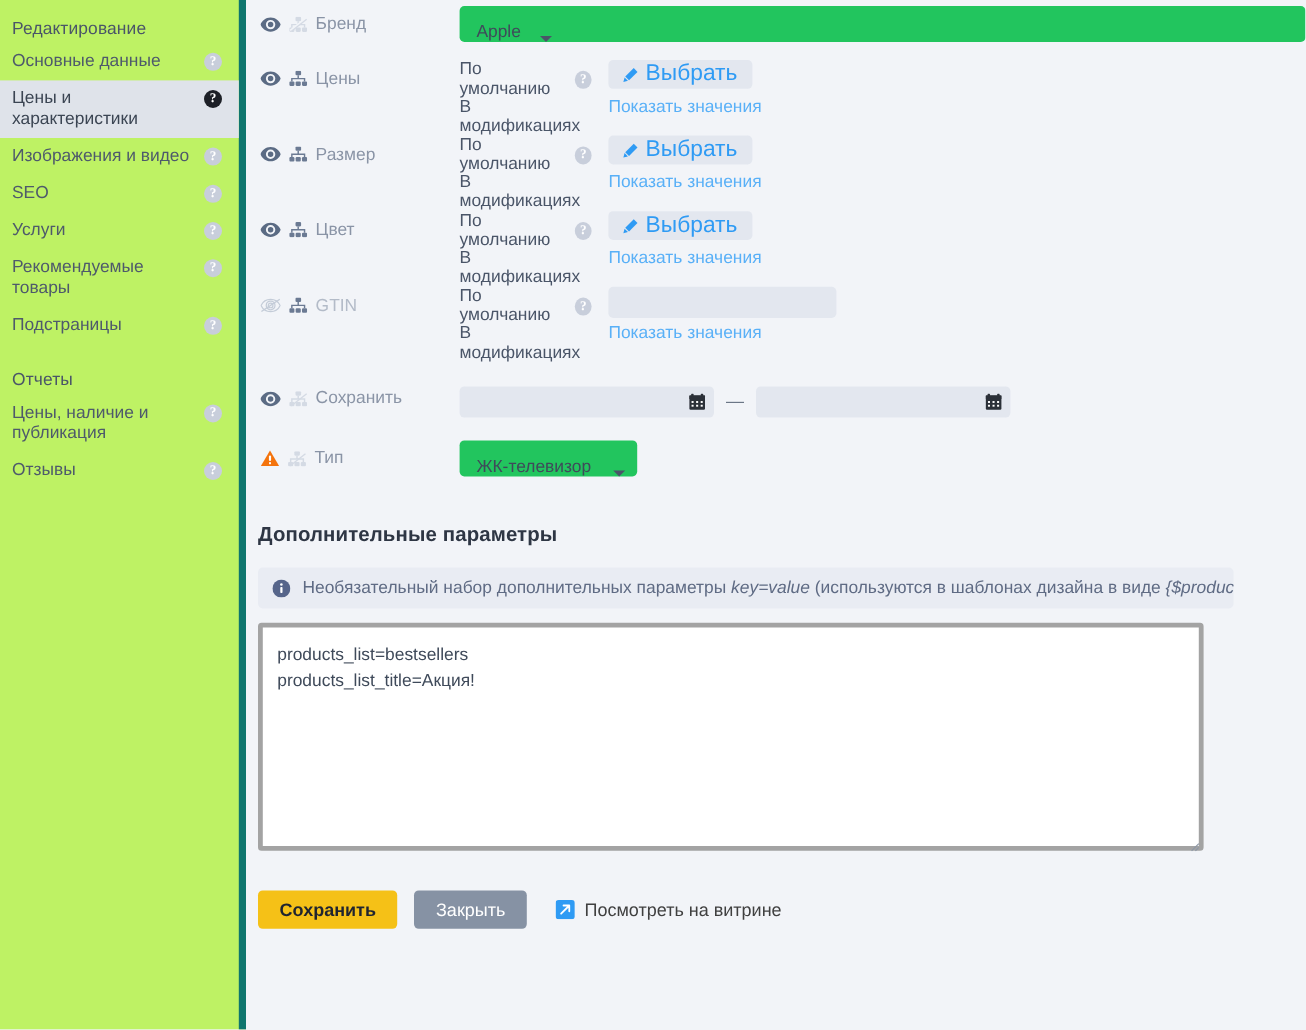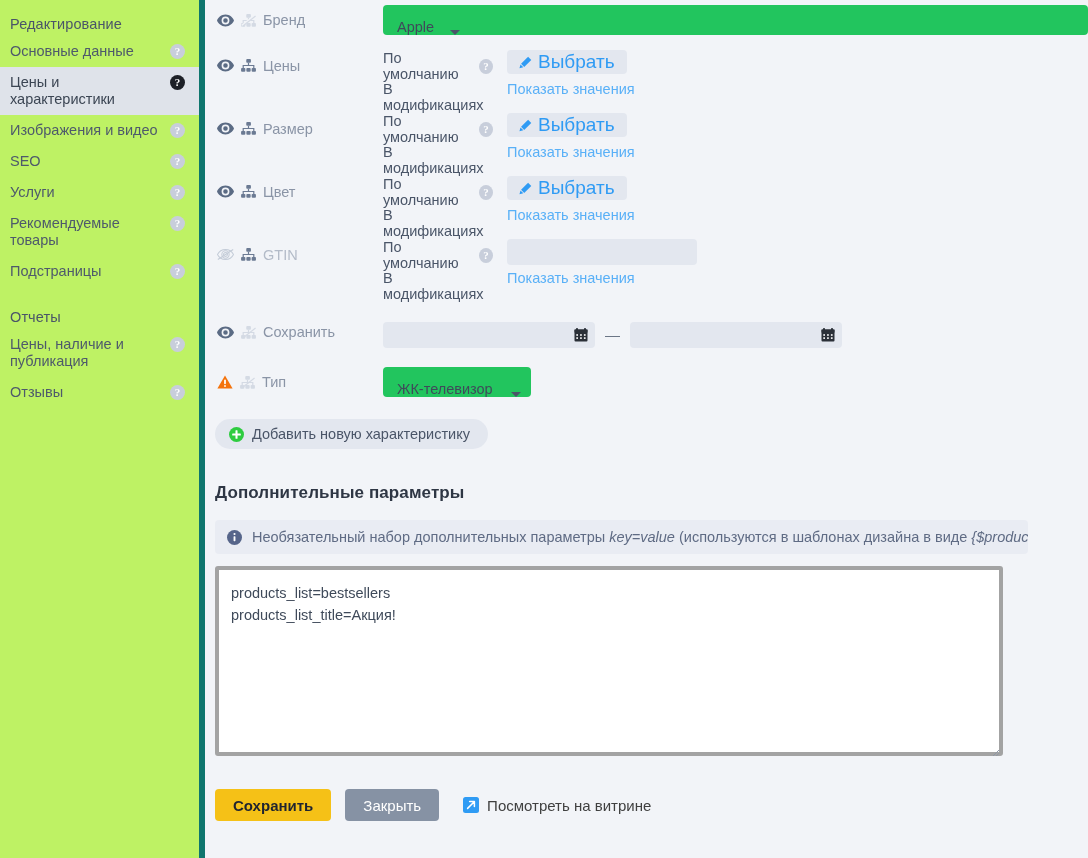--- a/index.html
+++ b/index.html
@@ -659,30 +659,20 @@
         </div>
         <div class="fctl">
           <div class="sel" style="width:148px;justify-content:space-between;">
             <span>ЖК-телевизор</span>
             <span class="caret"></span>
           </div>
         </div>
       </div>
 
       
-      <button class="btn-add">
-        <span class="plus-ico">
-          <svg width="15" height="15" viewBox="0 0 16 16">
-              <circle cx="8" cy="8" r="8" fill="#2ecc40"></circle>
-              <rect x="6.9" y="3.4" width="2.2" height="9.2" rx="0.6" fill="#ffffff"></rect>
-              <rect x="3.4" y="6.9" width="9.2" height="2.2" rx="0.6" fill="#ffffff"></rect>
-            </svg>
-        </span>
-        <span>Добавить новую характеристику</span>
-      </button>
 
     </div>
 
     <h2 class="h2">Дополнительные параметры</h2>
 
     <div class="info">
       <span class="ico">
         <svg width="15" height="15" viewBox="0 0 16 16">
             <circle cx="8" cy="8" r="8" fill="#56658a"></circle>
             <rect x="7" y="6.6" width="2" height="5.4" rx="0.7" fill="#ffffff"></rect>

